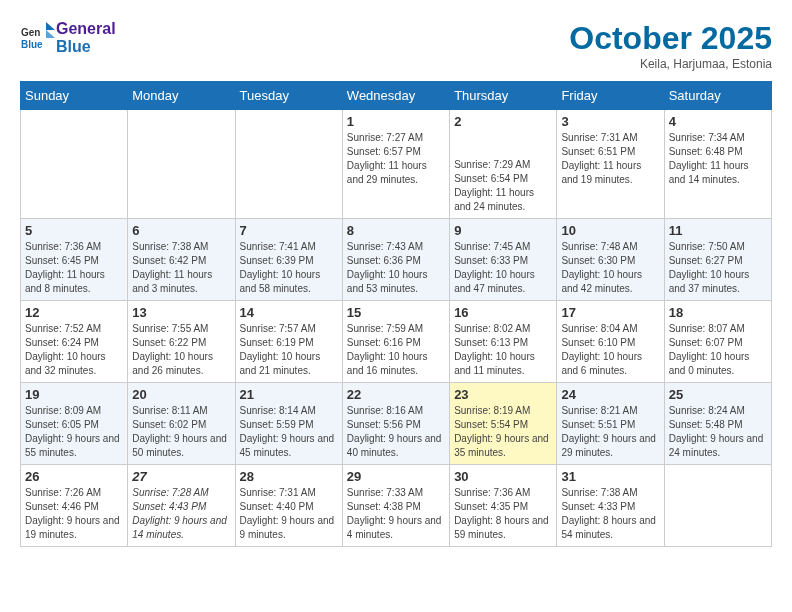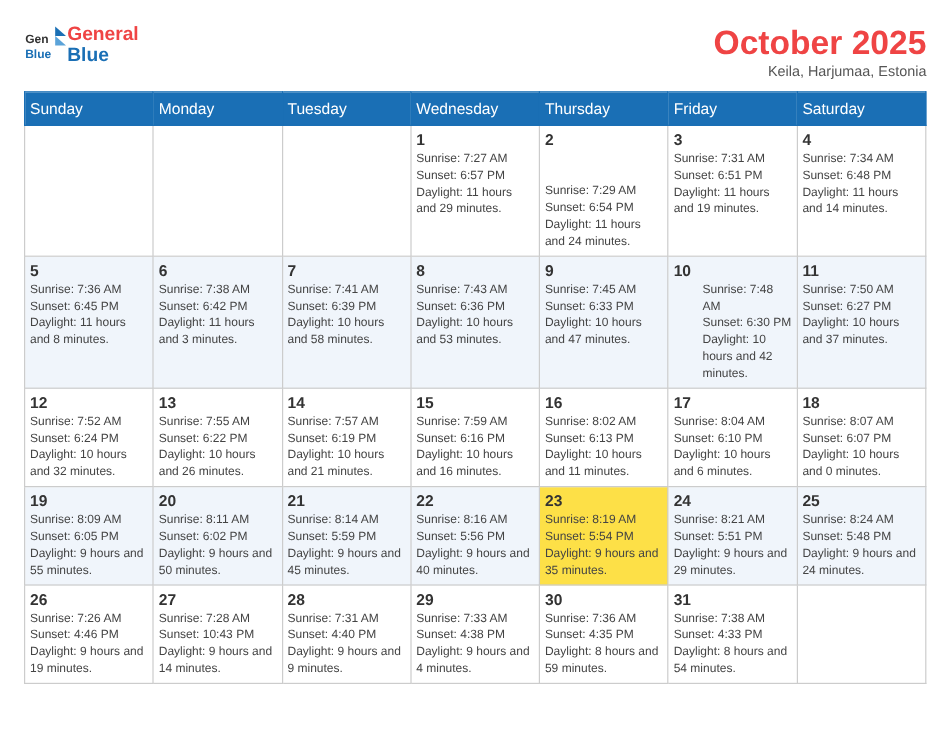--- a/index.html
+++ b/index.html
@@ -18,23 +18,23 @@
       gap: 24px;
     }
     .logo {
       display: flex;
       align-items: center;
     }
     .title-area {
       text-align: right;
     }
     .month-title {
-      font-size: 28px;
+      font-size: 32px;
       font-weight: bold;
-      color: #ef4444;
+      color: #0369a1;
     }
     .location-title {
       font-size: 12px;
       color: #555;
     }
     .calendar {
       width: 100%;
       border-collapse: collapse;
       font-size: 11px;
     }
@@ -82,21 +82,21 @@
 <div class="header-area">
   <div class="logo">
   <svg width="36" height="36" viewBox="0 0 36 36">
     <rect width="36" height="36" fill="none"></rect>
     <text x="1" y="16" font-size="10" font-weight="bold" fill="#333" font-family="Arial">Gen</text>
     <text x="1" y="28" font-size="10" font-weight="bold" fill="#1a6fb5" font-family="Arial">Blue</text>
     <polygon points="26,2 35,10 26,10" fill="#1a6fb5"></polygon>
     <polygon points="26,10 35,18 26,18" fill="#5ba3d9"></polygon>
   </svg>
   <div style="line-height:1.1;">
-    <span style="font-size:16px;font-weight:bold;color:#ef4444;">General</span><br>
+    <span style="font-size:16px;font-weight:bold;color:#4c1d95;">General</span><br>
     <span style="font-size:16px;font-weight:bold;color:#1a6fb5;">Blue</span>
   </div>
 </div>
   <div class="title-area">
     <div class="month-title">October 2025</div>
     <div class="location-title">Keila, Harjumaa, Estonia</div>
   </div>
 </div>
 
 <table class="calendar">
@@ -167,21 +167,21 @@
 Daylight: 10 hours and 53 minutes.</div>
         </td>
         <td style="background: rgb(240, 245, 251);">
           <div class="day-num">9</div>
           <div class="day-info" style="white-space: pre-line;">Sunrise: 7:45 AM
 Sunset: 6:33 PM
 Daylight: 10 hours and 47 minutes.</div>
         </td>
         <td style="background: rgb(240, 245, 251);">
           <div class="day-num">10</div>
-          <div class="day-info" style="white-space: pre-line; margin-left: 24px;">Sunrise: 7:48 AM
+          <div class="day-info" style="white-space: pre-line;">Sunrise: 7:48 AM
 Sunset: 6:30 PM
 Daylight: 10 hours and 42 minutes.</div>
         </td>
         <td style="background: rgb(240, 245, 251);">
           <div class="day-num">11</div>
           <div class="day-info" style="white-space: pre-line;">Sunrise: 7:50 AM
 Sunset: 6:27 PM
 Daylight: 10 hours and 37 minutes.</div>
         </td>
       </tr>
@@ -247,21 +247,21 @@
           <div class="day-info" style="white-space: pre-line;">Sunrise: 8:14 AM
 Sunset: 5:59 PM
 Daylight: 9 hours and 45 minutes.</div>
         </td>
         <td style="background: rgb(240, 245, 251);">
           <div class="day-num">22</div>
           <div class="day-info" style="white-space: pre-line;">Sunrise: 8:16 AM
 Sunset: 5:56 PM
 Daylight: 9 hours and 40 minutes.</div>
         </td>
-        <td style="background: #fde047;">
+        <td style="background: #fef9c3;">
           <div class="day-num">23</div>
           <div class="day-info" style="white-space: pre-line;">Sunrise: 8:19 AM
 Sunset: 5:54 PM
 Daylight: 9 hours and 35 minutes.</div>
         </td>
         <td style="background: rgb(240, 245, 251);">
           <div class="day-num">24</div>
           <div class="day-info" style="white-space: pre-line;">Sunrise: 8:21 AM
 Sunset: 5:51 PM
 Daylight: 9 hours and 29 minutes.</div>
@@ -273,24 +273,24 @@
 Daylight: 9 hours and 24 minutes.</div>
         </td>
       </tr>
       <tr>
         <td style="background: rgb(255, 255, 255);">
           <div class="day-num">26</div>
           <div class="day-info" style="white-space: pre-line;">Sunrise: 7:26 AM
 Sunset: 4:46 PM
 Daylight: 9 hours and 19 minutes.</div>
         </td>
-        <td style="background: rgb(255, 255, 255);">
+        <td style="background: rgb(255, 255, 255); font-style: italic;">
           <div class="day-num">27</div>
           <div class="day-info" style="white-space: pre-line;">Sunrise: 7:28 AM
-Sunset: 10:43 PM
+Sunset: 4:43 PM
 Daylight: 9 hours and 14 minutes.</div>
         </td>
         <td style="background: rgb(255, 255, 255);">
           <div class="day-num">28</div>
           <div class="day-info" style="white-space: pre-line;">Sunrise: 7:31 AM
 Sunset: 4:40 PM
 Daylight: 9 hours and 9 minutes.</div>
         </td>
         <td style="background: rgb(255, 255, 255);">
           <div class="day-num">29</div>

